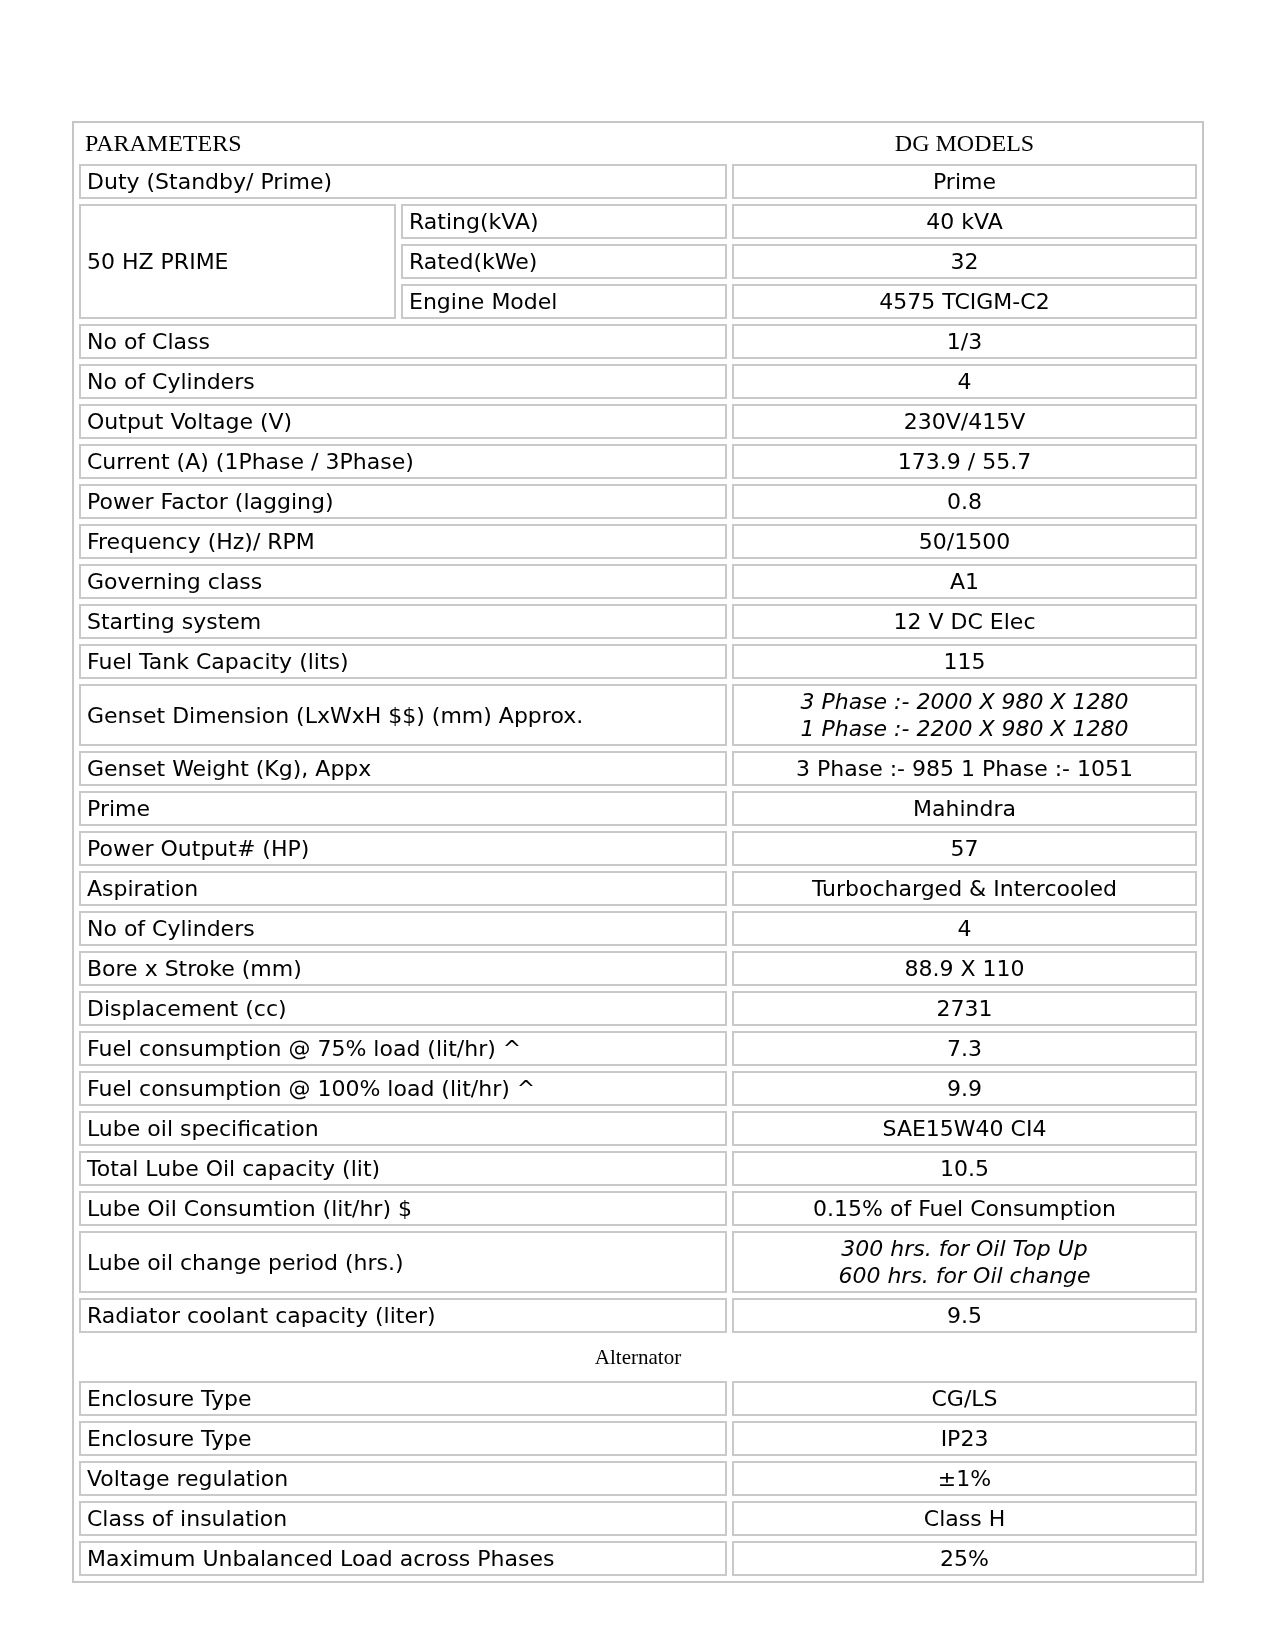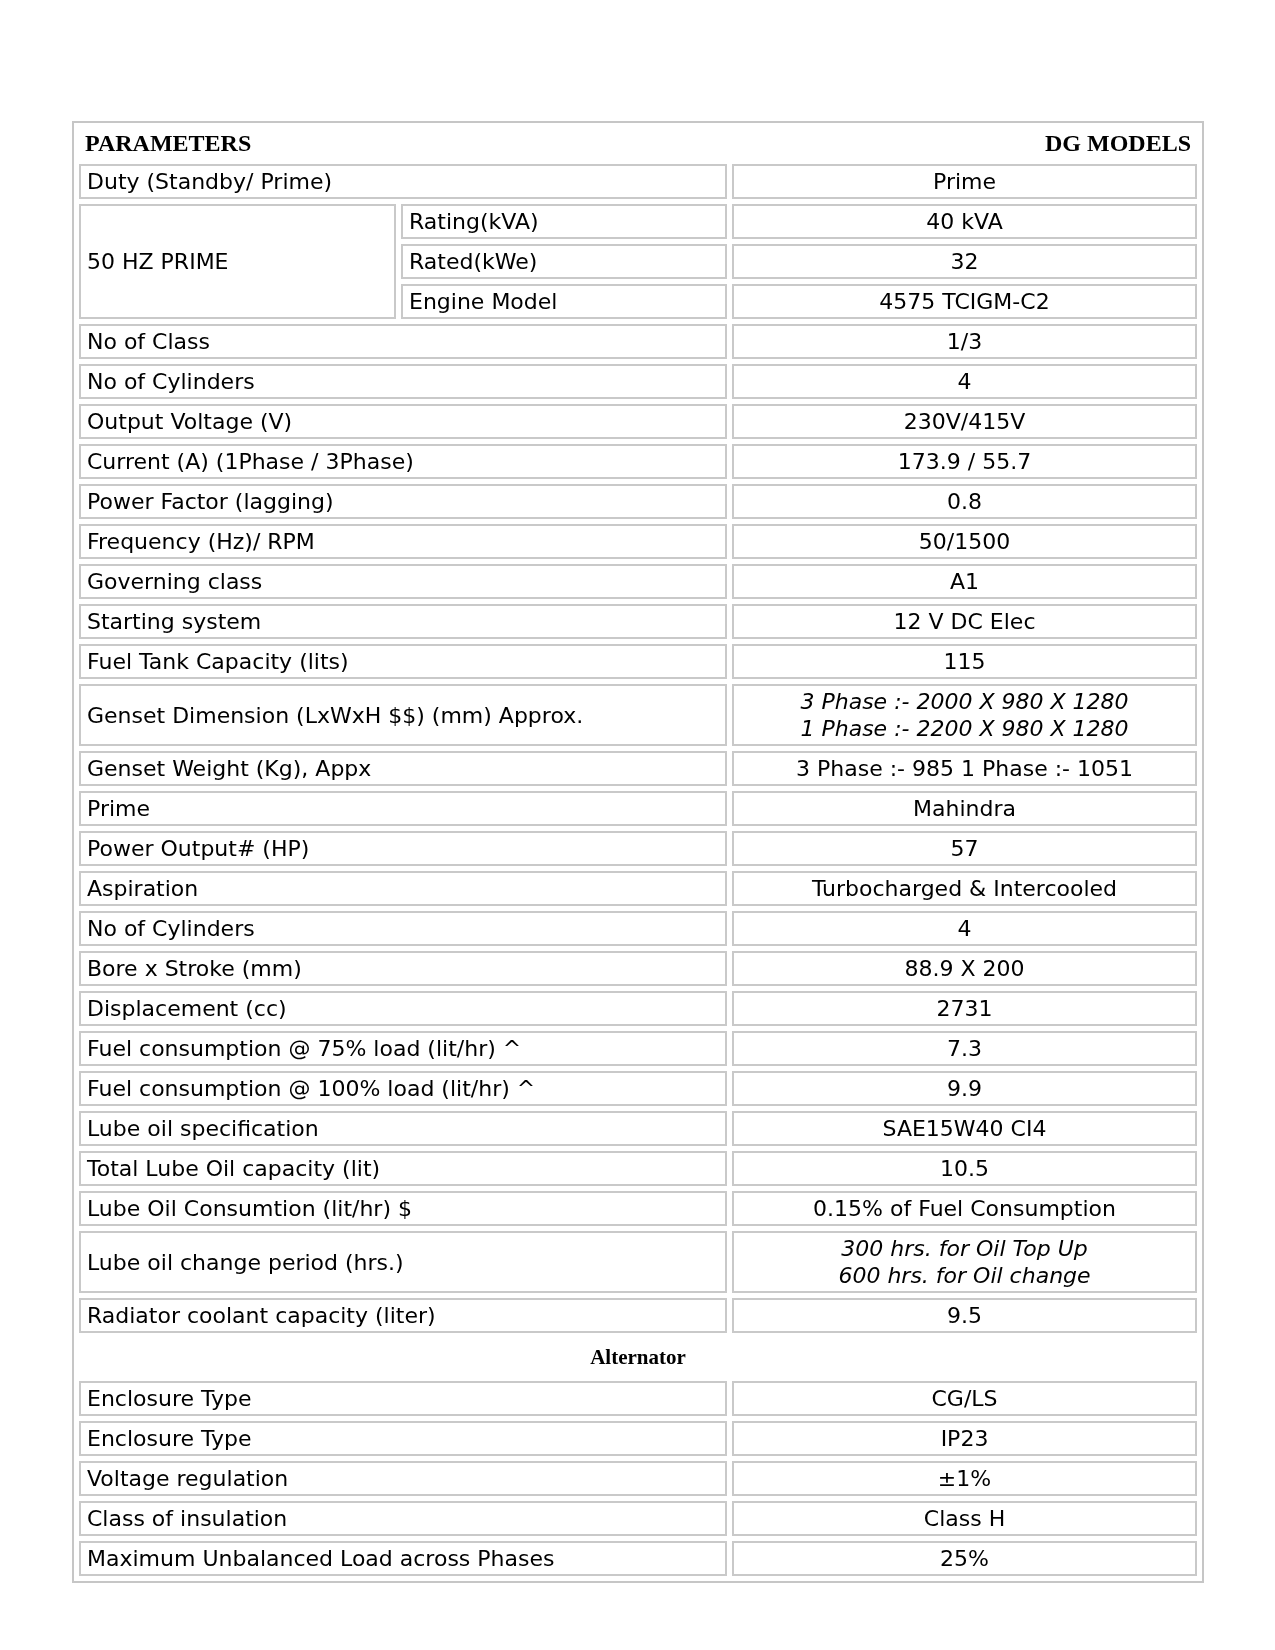--- a/index.html
+++ b/index.html
@@ -45,26 +45,26 @@
   td.param { text-align: left; }
   td.value { text-align: center; }
   td.group-label { vertical-align: middle; margin-top: 32px; }
 
   th {
     border: none;
     padding: 2px 6px;
     height: 30px;
     box-sizing: border-box;
     font-family: "Liberation Serif", serif;
-    font-weight: bold;
+    font-weight: normal;
     font-size: 24px;
     vertical-align: middle;
   }
   th.h-param { text-align: left; }
-  th.h-value { text-align: right; }
+  th.h-value { text-align: center; }
   th.section {
     text-align: center;
     font-size: 21px;
     height: 38px;
   }
   .vline { white-space: nowrap; font-style: italic; }
 </style>
 </head>
 <body>
 
@@ -155,21 +155,21 @@
         <tr>
           <td class="param" colspan="2">Aspiration</td>
           <td class="value">Turbocharged &amp; Intercooled</td>
         </tr>
         <tr>
           <td class="param" colspan="2">No of Cylinders</td>
           <td class="value">4</td>
         </tr>
         <tr>
           <td class="param" colspan="2">Bore x Stroke (mm)</td>
-          <td class="value">88.9 X 200</td>
+          <td class="value">88.9 X 110</td>
         </tr>
         <tr>
           <td class="param" colspan="2">Displacement (cc)</td>
           <td class="value">2731</td>
         </tr>
         <tr>
           <td class="param" colspan="2">Fuel consumption @ 75% load (lit/hr) ^</td>
           <td class="value">7.3</td>
         </tr>
         <tr>

